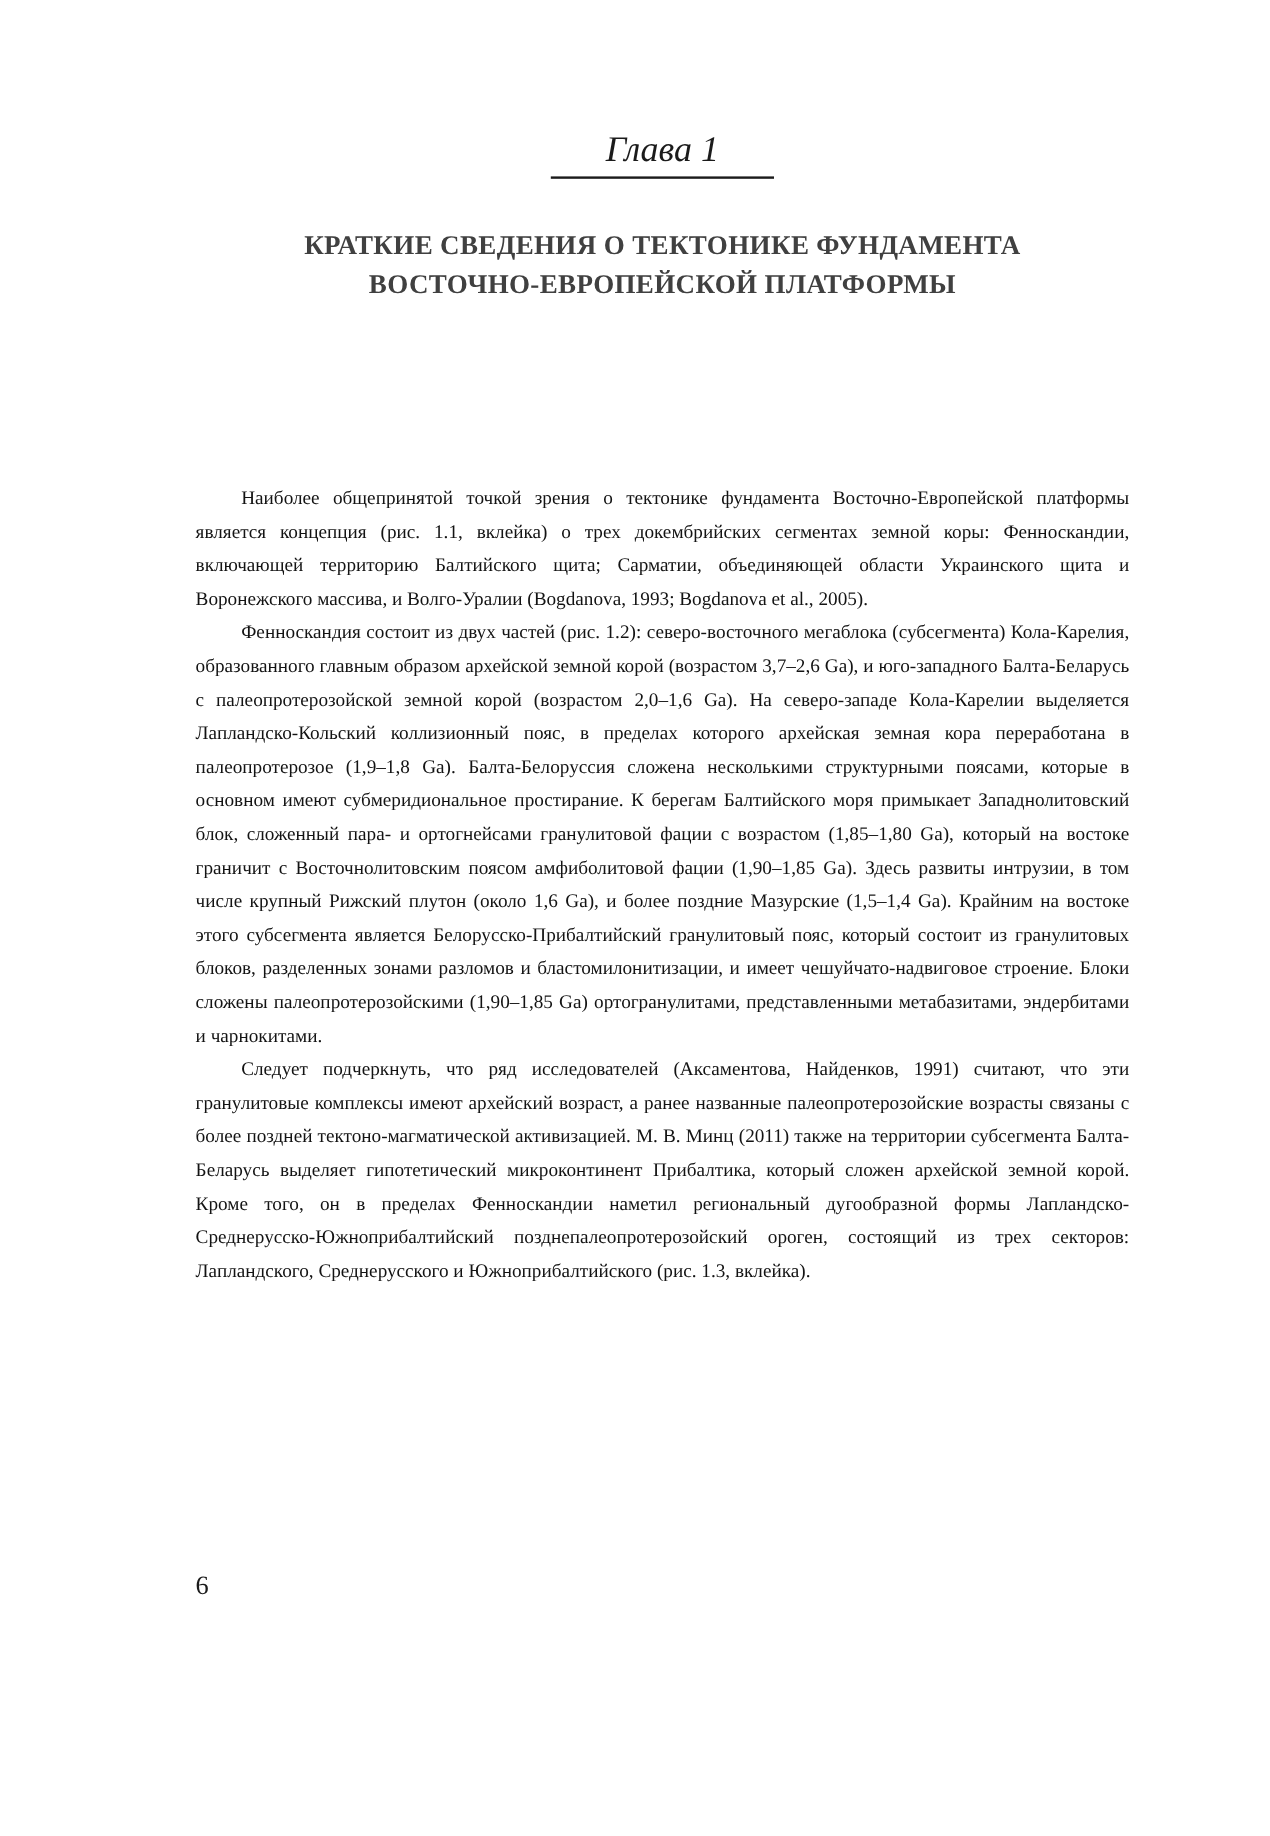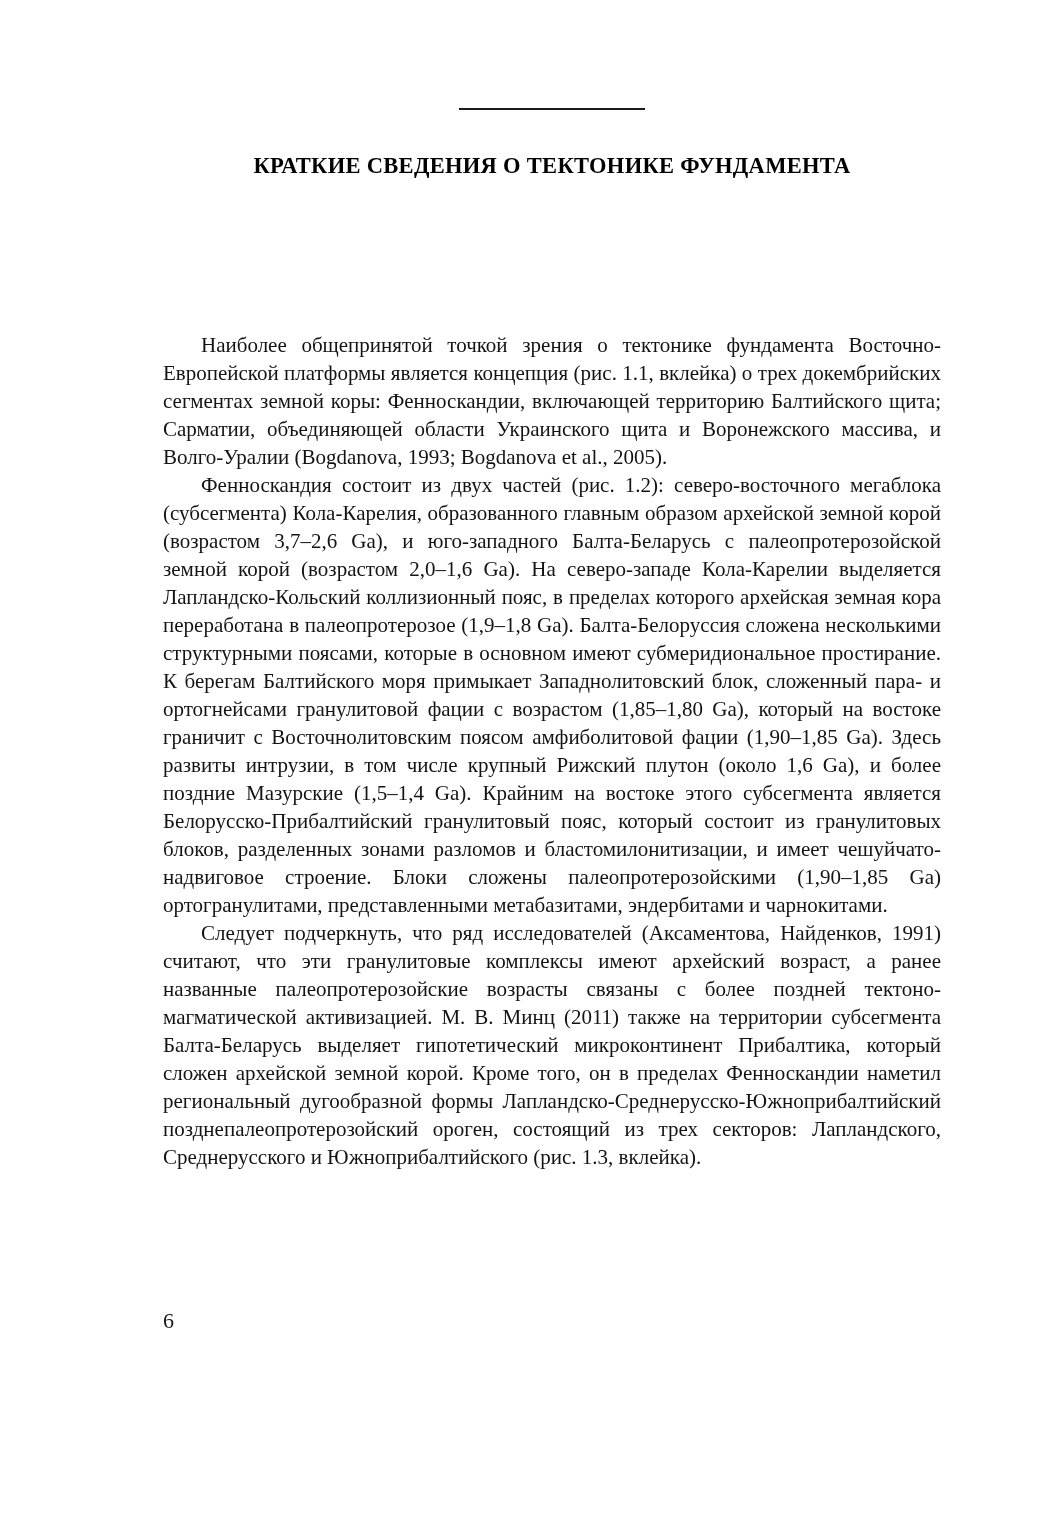--- a/index.html
+++ b/index.html
@@ -39,25 +39,25 @@
     border-top: 2px solid #1b1b1b;
     margin: 5px auto 0 auto;
   }
   .page-title {
     margin: 40px 0 0 0;
     text-align: center;
     font-weight: bold;
     font-size: 22.5px;
     line-height: 32px;
     letter-spacing: 0.3px;
-    color: #000000;
+    color: #404040;
   }
   .body-text {
     margin-top: 149px;
-    font-size: 21px;
+    font-size: 16px;
     line-height: 28px;
     text-align: justify;
     hyphens: auto;
     -webkit-hyphens: auto;
   }
   .para {
     margin: 0;
     text-indent: 38px;
   }
   .para .lead {
@@ -71,25 +71,27 @@
     color: #1b1b1b;
   }
 </style>
 </head>
 <body>
 
 <div class="page">
   <div class="content">
 
     <div class="chapter-head">
+      <div class="chapter-label">Глава 1</div>
       <hr class="chapter-rule">
     </div>
 
     <h1 class="page-title">
       <span>КРАТКИЕ СВЕДЕНИЯ О ТЕКТОНИКЕ ФУНДАМЕНТА</span><br>
+      <span>ВОСТОЧНО-ЕВРОПЕЙСКОЙ ПЛАТФОРМЫ</span>
     </h1>
 
     <div class="body-text">
       <p class="para"><span>Наиболее общепринятой точкой зрения о тектонике фундамента Восточно-Европейской платформы является концепция (рис. 1.1, вклейка) о трех докембрийских сегментах земной коры: Фенноскандии, включающей территорию Балтийского щита; Сарматии, объединяющей области Украинского щита и Воронежского массива, и Волго-Уралии (Bogdanova, 1993; Bogdanova et al., 2005).</span></p>
 
       <p class="para"><b class="lead">Фенноскандия</b><span> состоит из двух частей (рис. 1.2): северо-восточного мегаблока (субсегмента) Кола-Карелия, образованного главным образом архейской земной корой (возрастом 3,7–2,6 Ga), и юго-западного Балта-Беларусь с палеопротерозойской земной корой (возрастом 2,0–1,6 Ga). На северо-западе Кола-Карелии выделяется Лапландско-Кольский коллизионный пояс, в пределах которого архейская земная кора переработана в палеопротерозое (1,9–1,8 Ga). Балта-Белоруссия сложена несколькими структурными поясами, которые в основном имеют субмеридиональное простирание. К берегам Балтийского моря примыкает Западнолитовский блок, сложенный пара- и ортогнейсами гранулитовой фации с возрастом (1,85–1,80 Ga), который на востоке граничит с Восточнолитовским поясом амфиболитовой фации (1,90–1,85 Ga). Здесь развиты интрузии, в том числе крупный Рижский плутон (около 1,6 Ga), и более поздние Мазурские (1,5–1,4 Ga). Крайним на востоке этого субсегмента является Белорусско-Прибалтийский гранулитовый пояс, который состоит из гранулитовых блоков, разделенных зонами разломов и бластомилонитизации, и имеет чешуйчато-надвиговое строение. Блоки сложены палеопротерозойскими (1,90–1,85 Ga) ортогранулитами, представленными метабазитами, эндербитами и чарнокитами.</span></p>
 
       <p class="para"><span>Следует подчеркнуть, что ряд исследователей (Аксаментова, Найденков, 1991) считают, что эти гранулитовые комплексы имеют архейский возраст, а ранее названные палеопротерозойские возрасты связаны с более поздней тектоно-магматической активизацией. М. В. Минц (2011) также на территории субсегмента Балта-Беларусь выделяет гипотетический микроконтинент Прибалтика, который сложен архейской земной корой. Кроме того, он в пределах Фенноскандии наметил региональный дугообразной формы Лапландско-Среднерусско-Южноприбалтийский позднепалеопротерозойский ороген, состоящий из трех секторов: Лапландского, Среднерусского и Южноприбалтийского (рис. 1.3, вклейка).</span></p>
     </div>
 

